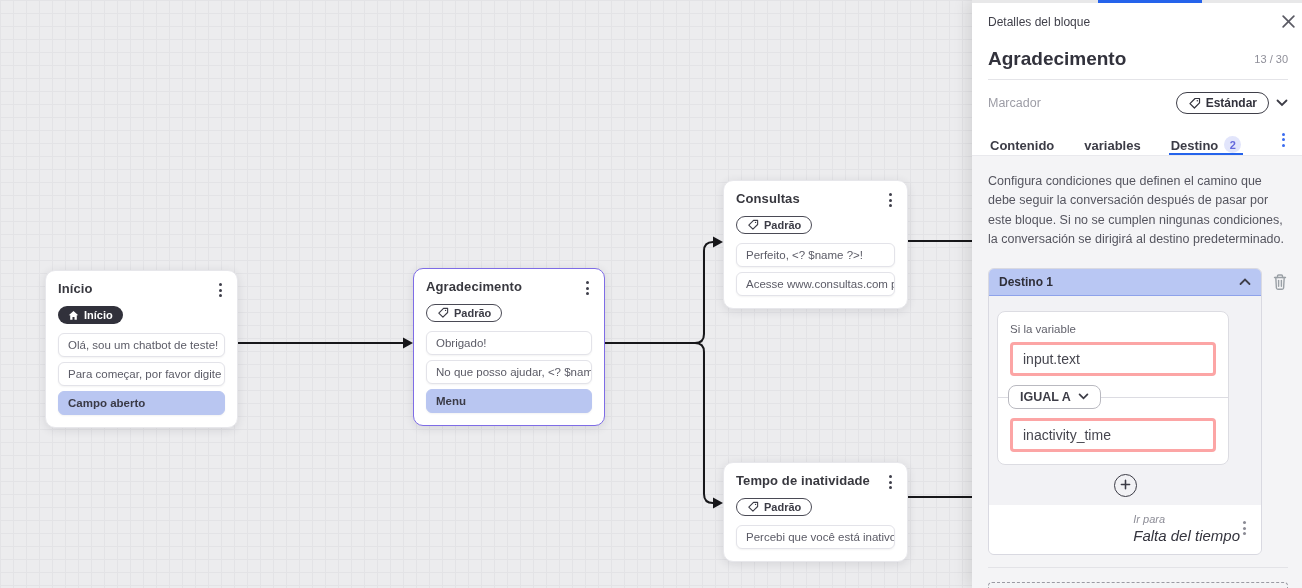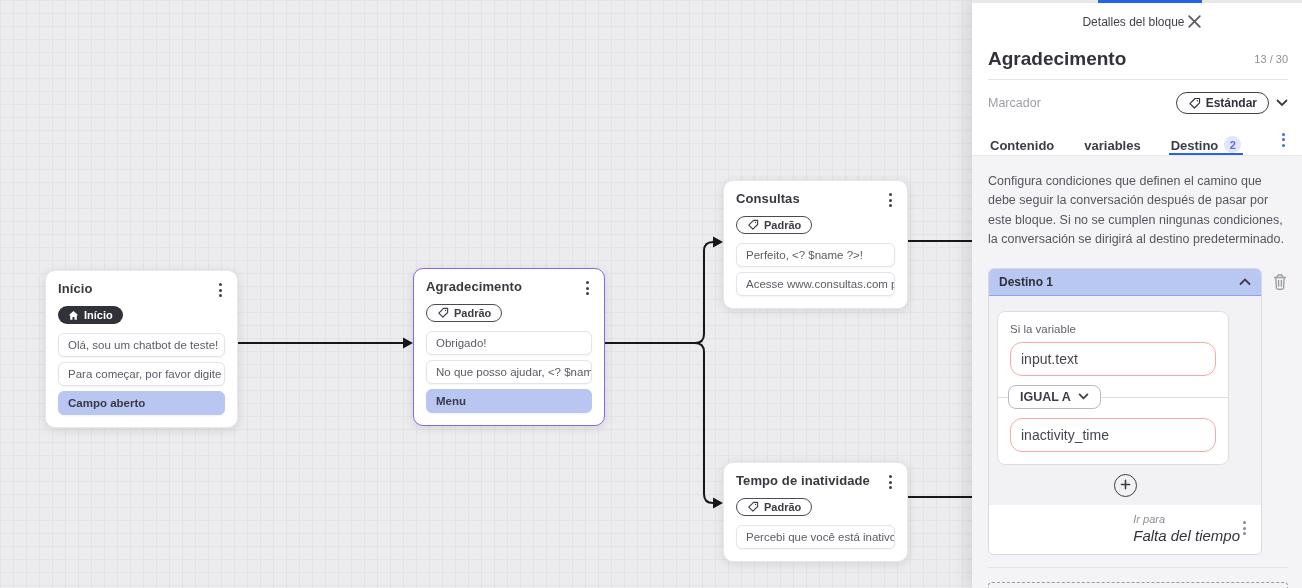--- a/index.html
+++ b/index.html
@@ -38,21 +38,21 @@
     box-shadow:0 1px 2px rgba(0,0,0,.05); }
   .item.hl { background:#b9c6f1; border-color:#b9c6f1; color:#3a3a46; font-weight:700; }
 
   
   .panel { position:absolute; top:0; right:0; width:330px; height:588px; z-index:5;
     background:#fff; box-shadow:-5px 0 14px rgba(0,0,0,.10);
     display:flex; flex-direction:column; }
   .panel-topbar { height:3px; background:#e8e8e9; position:relative; flex:none; }
   .panel-topbar .seg { position:absolute; left:126px; top:0; width:104px; height:3px;
     background:#2563eb; }
-  .panel-header { display:flex; justify-content:center; align-items:center;
+  .panel-header { display:flex; justify-content:space-between; align-items:center;
     padding:9px 4px 5px 16px; flex:none; }
   .panel-header-title { font-size:12px; color:#3f3f49; }
   .icon-btn { background:none; border:none; cursor:pointer; padding:2px; display:flex; }
   .name-row { display:flex; justify-content:space-between; align-items:flex-start;
     padding:12px 14px 9px 16px; flex:none; }
   .name-input { border:none; outline:none; font-family:inherit; font-size:19px;
     font-weight:700; color:#32323c; width:220px; background:transparent; }
   .counter { font-size:11px; color:#8f8f99; margin-top:5px;margin-left:15px; }
   .name-divider { border-bottom:1px solid #e4e4e8; margin:0 14px 0 16px; flex:none; }
   .marker-row { display:flex; justify-content:space-between; align-items:center;
@@ -79,21 +79,21 @@
   .dest-row { display:flex; gap:8px; margin-top:18px; align-items:flex-start; }
   .dest-card { flex:1; border:1px solid #d9d9e1; border-radius:6px; background:#f2f2f5;
     overflow:hidden; }
   .dest-head { background:#b9c7f3; border-bottom:1px solid #8ea2ea; padding:6px 10px;
     display:flex; justify-content:space-between; align-items:center; cursor:pointer; }
   .dest-head-title { font-size:12px; font-weight:700; color:#2f2f3a; }
   .dest-body { padding:15px 8px 0; }
   .cond-card { background:#fff; border:1px solid #dcdce2; border-radius:8px; width:232px;
     padding:11px 12px 12px; }
   .cond-label { font-size:11.5px; color:#62626c; }
-  .tb { margin-top:7px; height:34px; width:100%; border:1px solid #fca5a5; border-radius:12px;
+  .tb { margin-top:7px; height:34px; width:100%; border:3px solid #fca5a5; border-radius:4px;
     padding:0 10px; font-family:inherit; font-size:14px; color:#46464f; background:#fff;
     outline:none; }
   .op-row { position:relative; margin:9px -12px; height:24px; }
   .op-row::before { content:""; position:absolute; left:0; right:0; top:50%;
     border-top:1px solid #dcdce2; }
   .op-chip { position:absolute; left:10px; top:0; z-index:1; display:inline-flex;
     align-items:center; gap:7px; background:#fff; border:1px solid #b9b9c0; border-radius:8px;
     padding:4px 11px; font-size:12.5px; font-weight:700; color:#3c3c46; cursor:pointer; }
   .plus-wrap { display:flex; justify-content:center; padding:9px 0 8px; }
   .plus-btn { width:23px; height:23px; border-radius:50%; border:1.6px solid #3c3c46;

